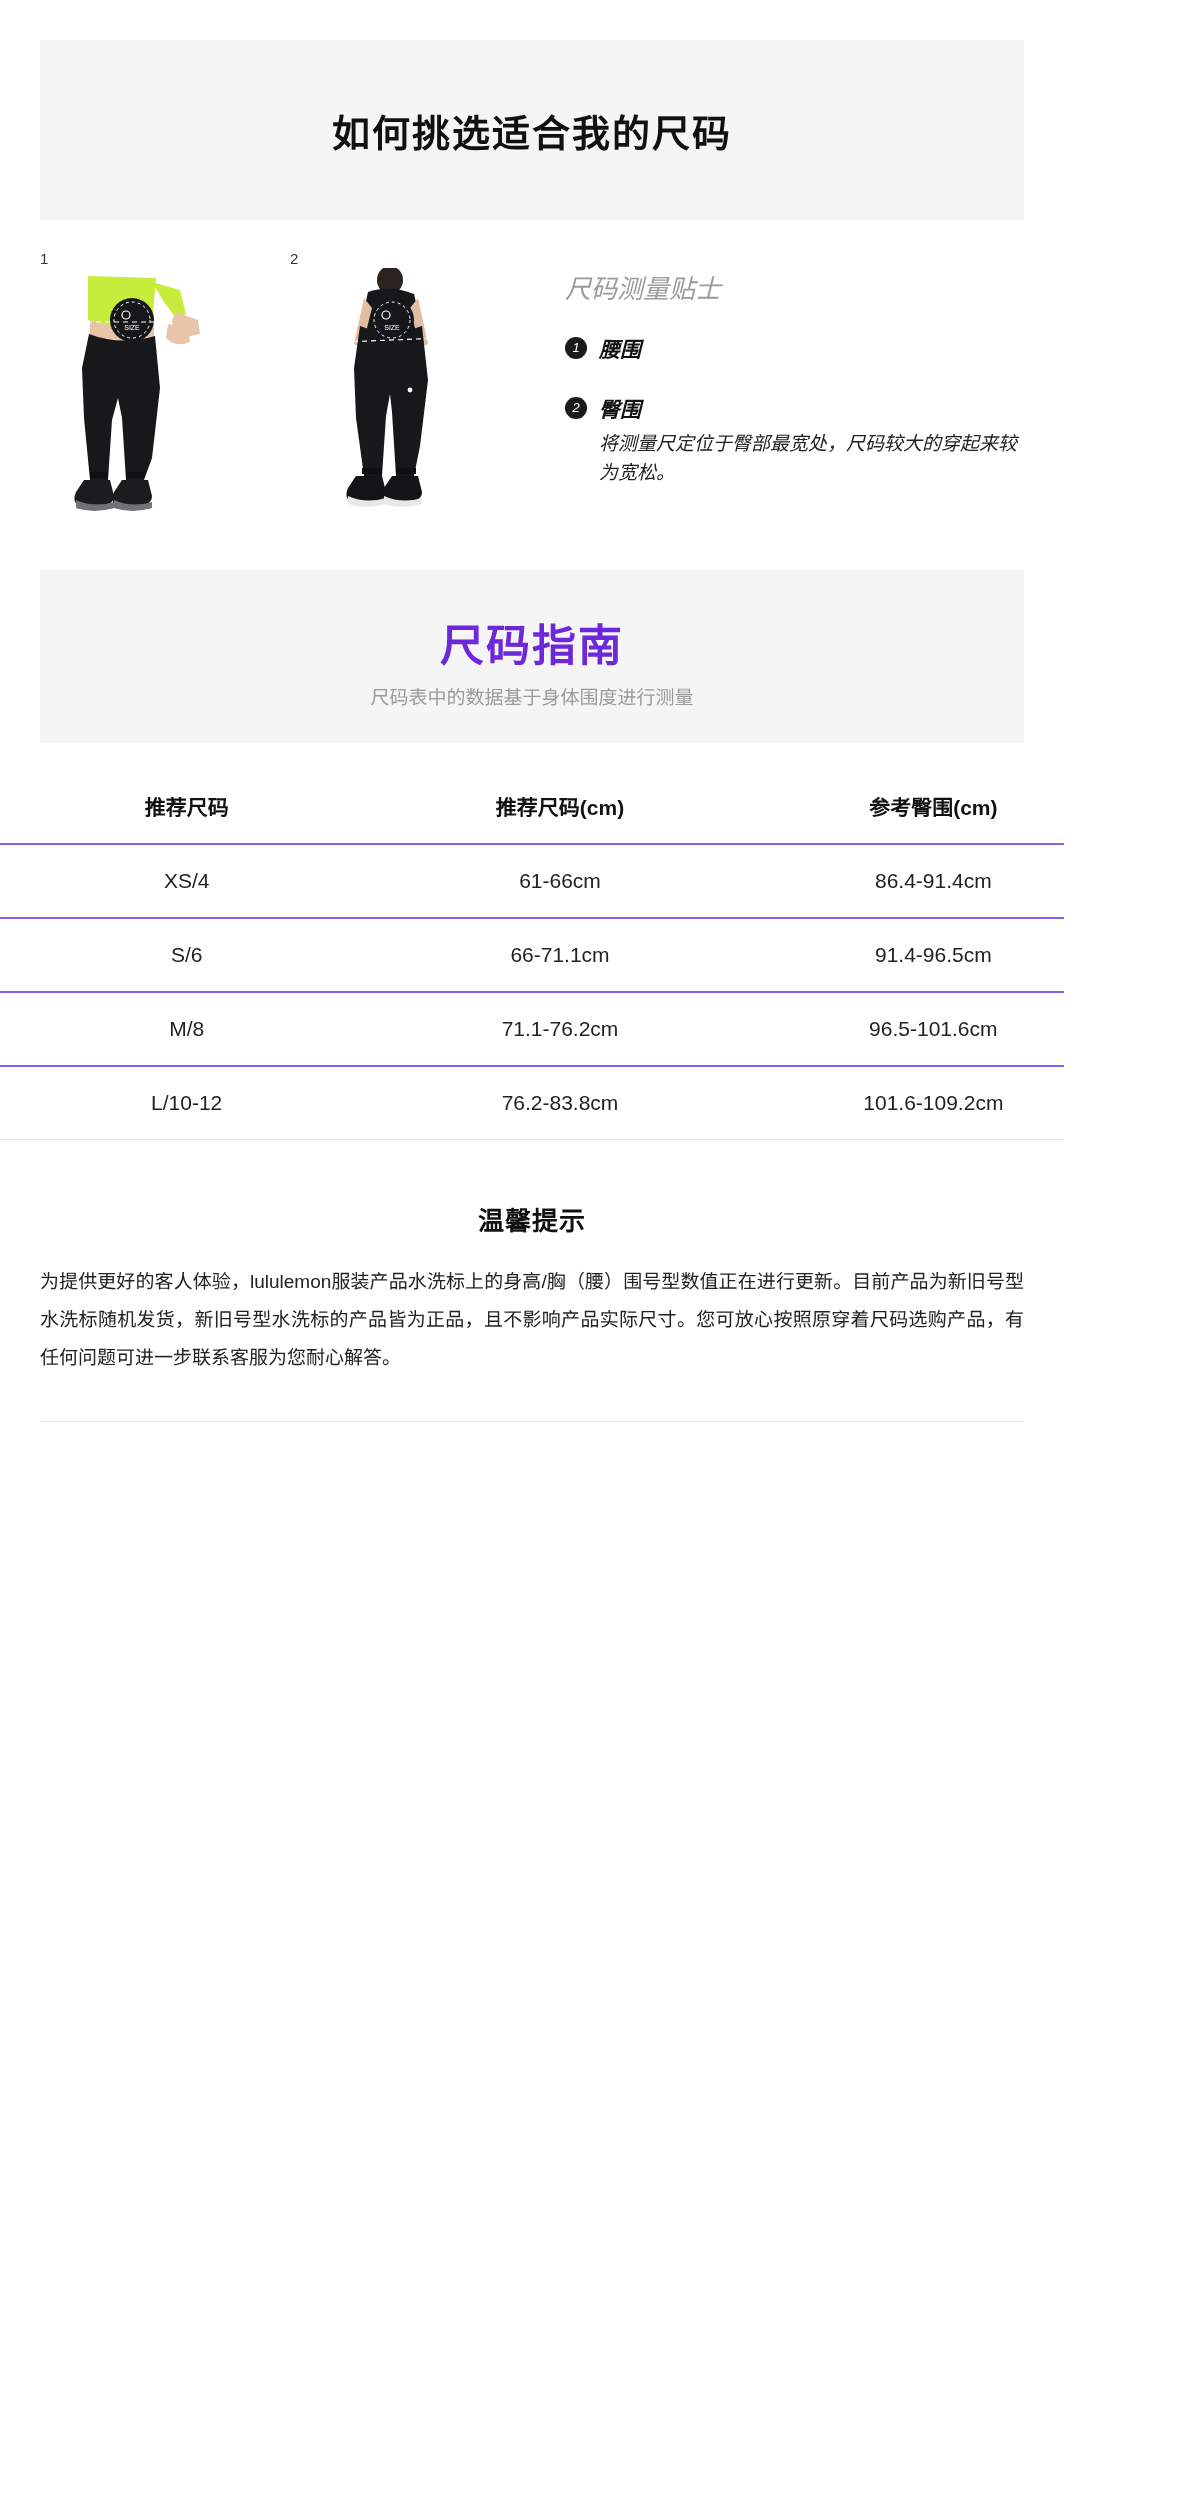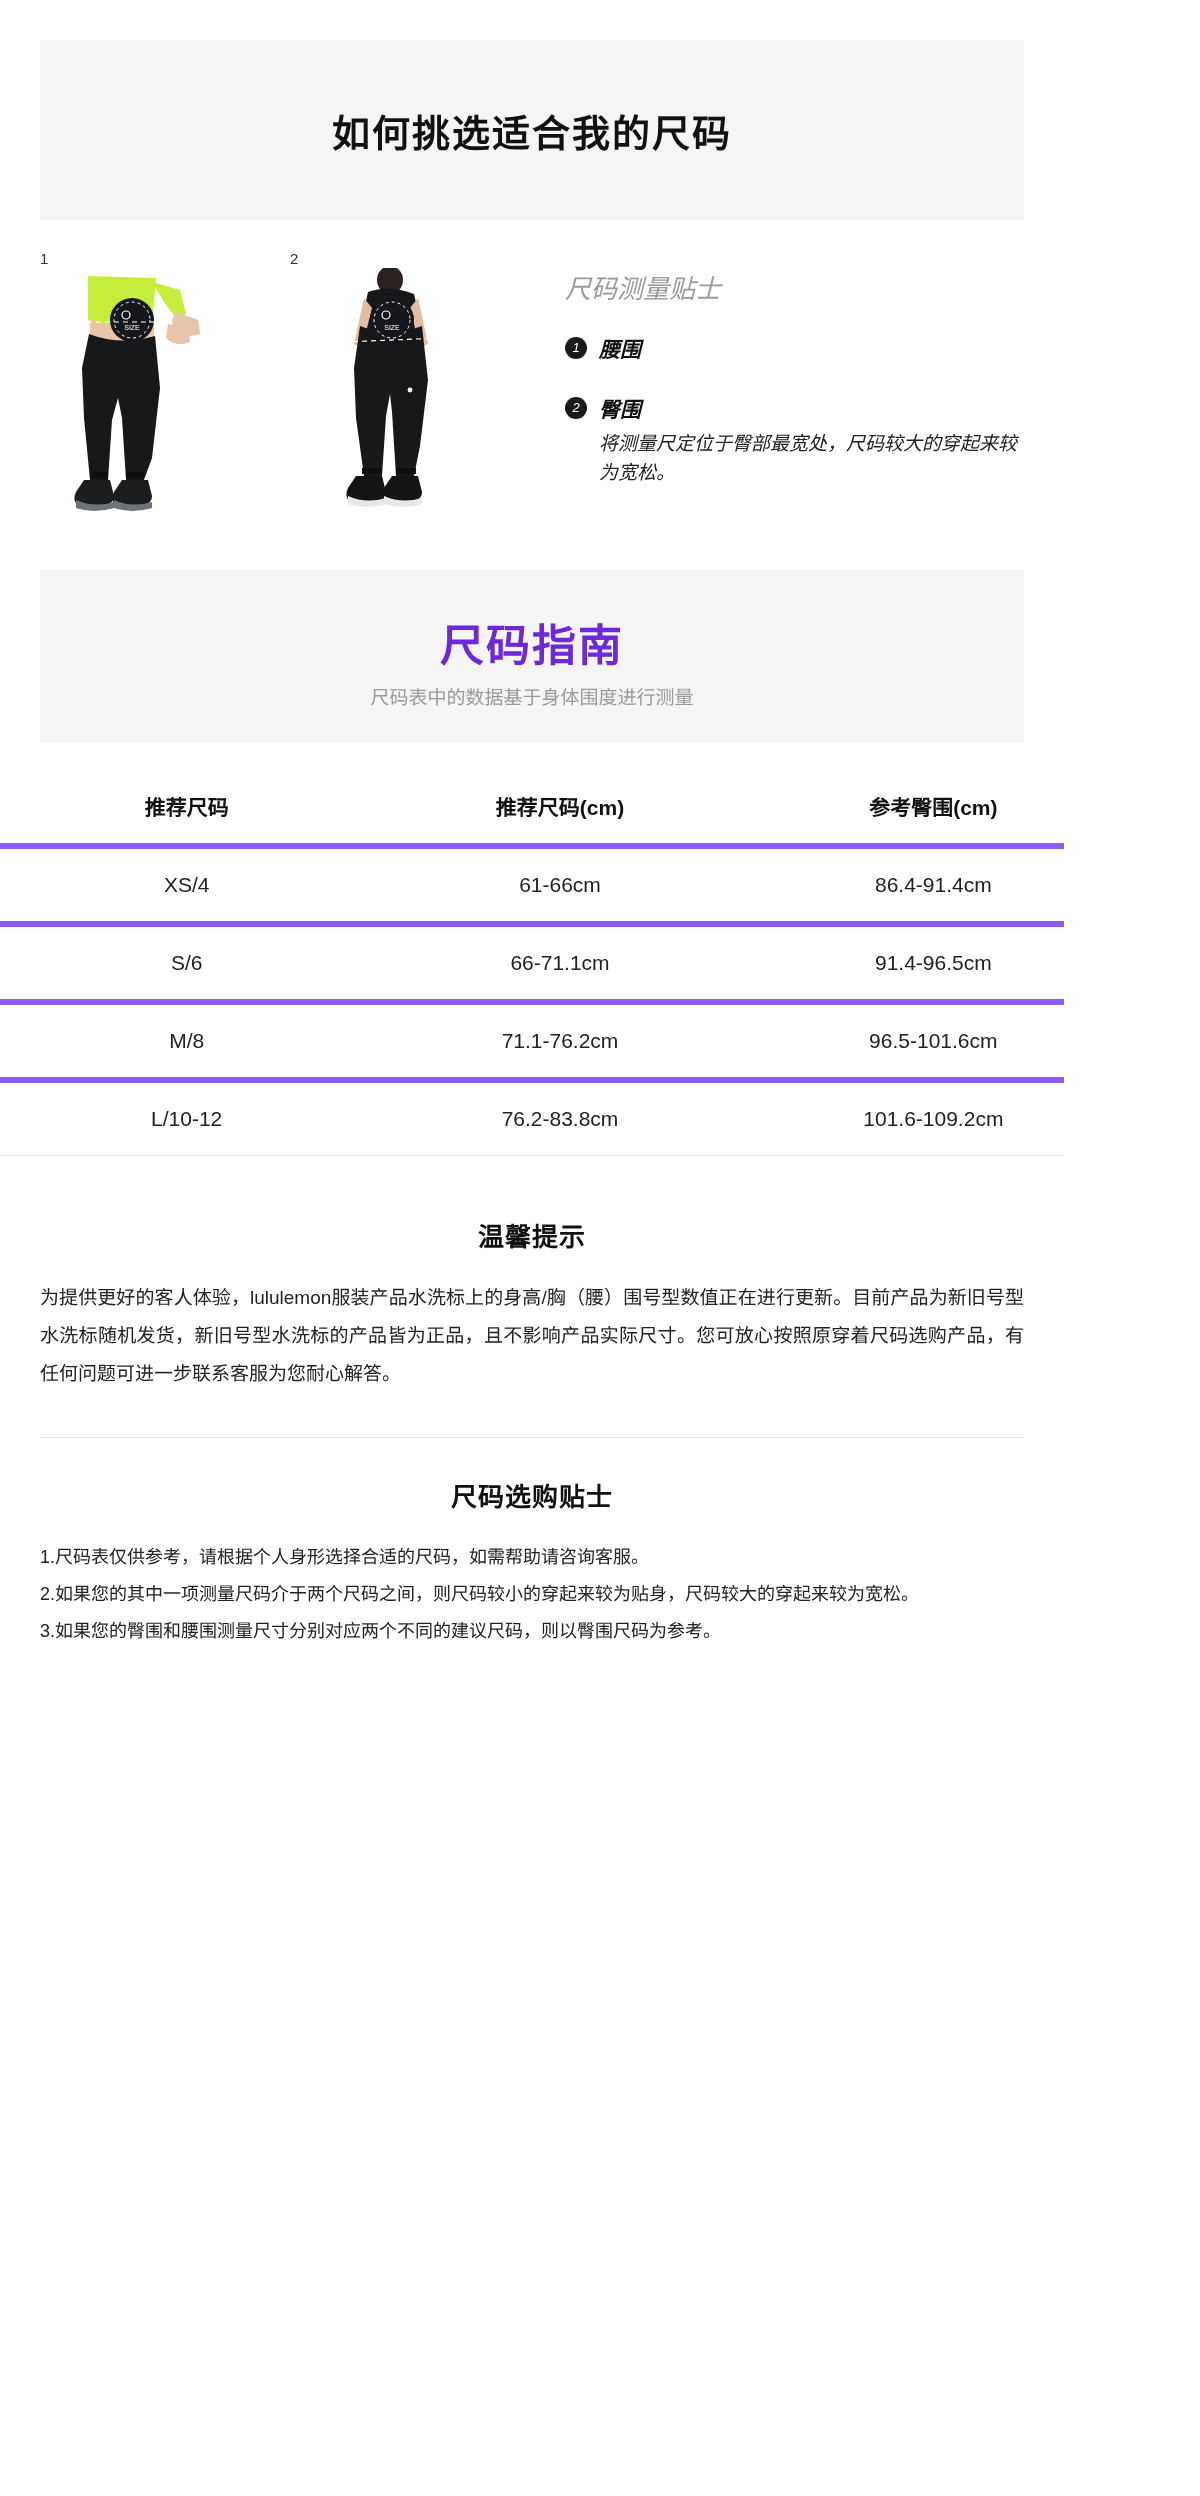--- a/index.html
+++ b/index.html
@@ -144,21 +144,21 @@
     font-weight: bold;
     color: #111;
     padding: 14px 0 22px 0;
     text-align: center;
   }
   .size-table td {
     font-size: 21px;
     color: #222;
     text-align: center;
     padding: 24px 0;
-    border-top: 6px solid #8b5cf6;
+    border-top: 2px solid #8b5cf6;
   }
   .size-table tr.last-row td {
     border-bottom: 1px solid #e2e2e2;
   }
 
   
   .notice {
     margin: 60px 40px 0 40px;
   }
   .section-title {
@@ -337,23 +337,15 @@
     </tbody>
   </table>
 
   <div class="notice">
     <div class="section-title">温馨提示</div>
     <div class="para">为提供更好的客人体验，lululemon服装产品水洗标上的身高/胸（腰）围号型数值正在进行更新。目前产品为新旧号型水洗标随机发货，新旧号型水洗标的产品皆为正品，且不影响产品实际尺寸。您可放心按照原穿着尺码选购产品，有任何问题可进一步联系客服为您耐心解答。</div>
   </div>
 
   <div class="divider"></div>
 
-  <div class="tips-buy">
-    <div class="section-title">尺码选购贴士</div>
-    <ul class="buy-list">
-      <li>1.尺码表仅供参考，请根据个人身形选择合适的尺码，如需帮助请咨询客服。</li>
-      <li>2.如果您的其中一项测量尺码介于两个尺码之间，则尺码较小的穿起来较为贴身，尺码较大的穿起来较为宽松。</li>
-      <li>3.如果您的臀围和腰围测量尺寸分别对应两个不同的建议尺码，则以臀围尺码为参考。</li>
-    </ul>
-  </div>
 
   <div class="pad-bottom"></div>
 </div>
 
 </body></html>

